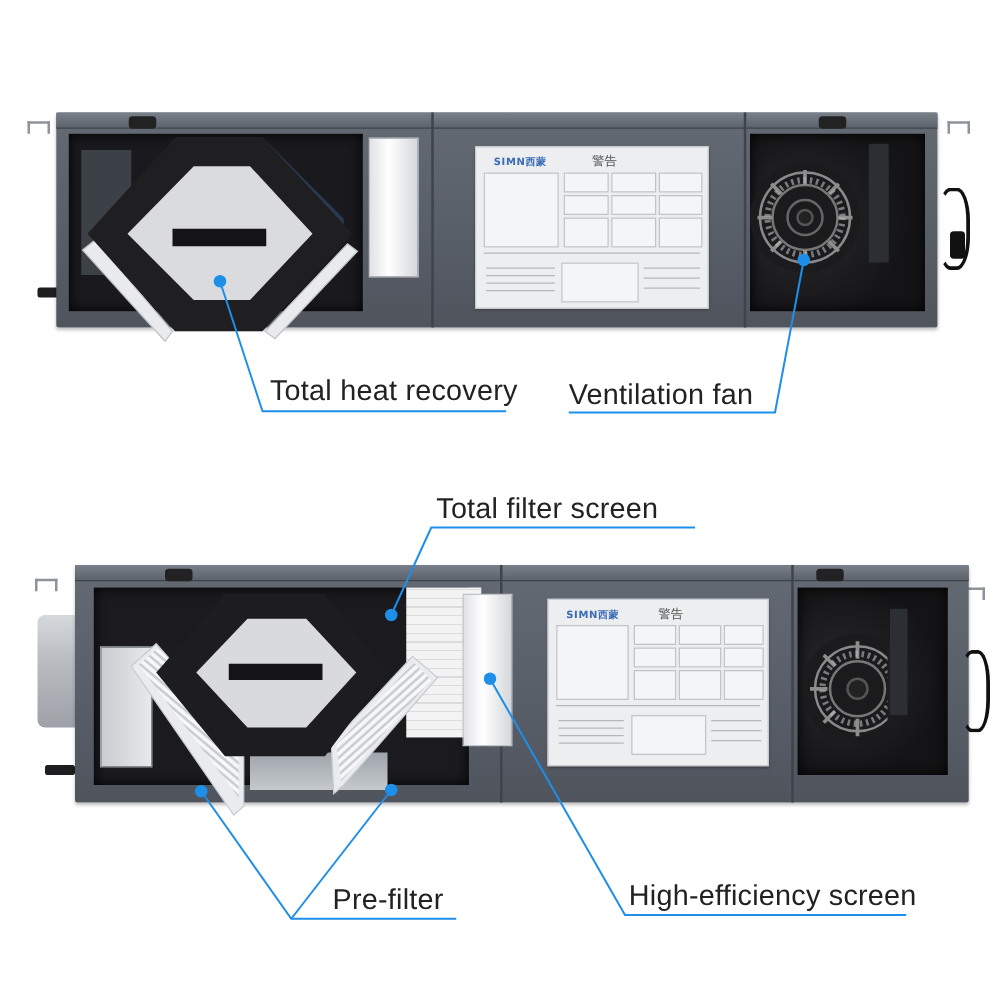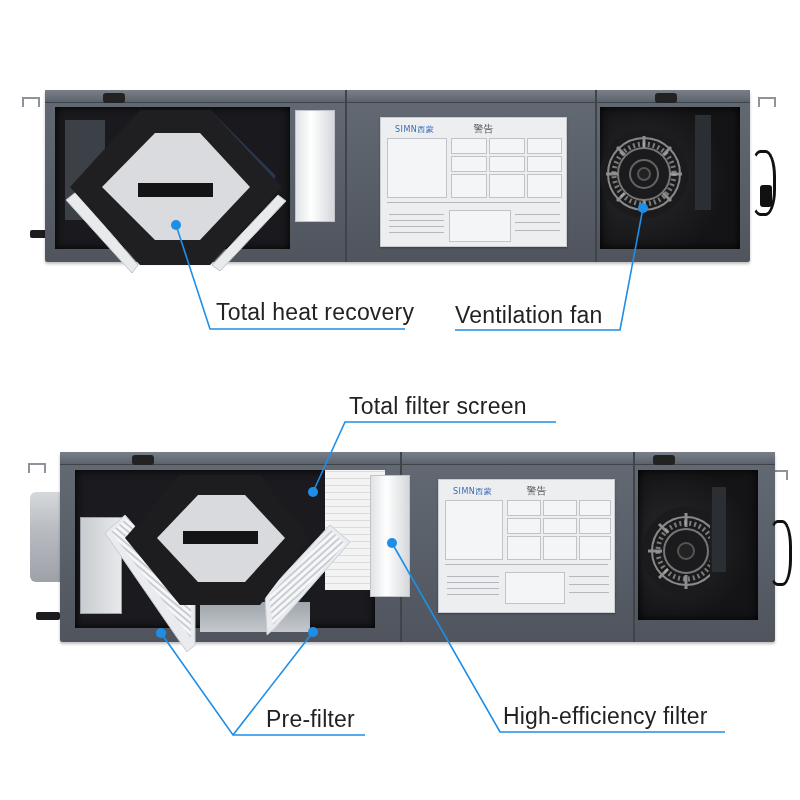--- a/index.html
+++ b/index.html
@@ -4,21 +4,21 @@
 <style>
   html,body{margin:0;padding:0;background:#ffffff;}
   body{width:800px;height:800px;position:relative;overflow:hidden;font-family:"DejaVu Sans","Liberation Sans",sans-serif;}
   .unit{position:absolute;}
   .housing{position:absolute;background:linear-gradient(180deg,#646a74 0%,#5a606a 50%,#4f545d 100%);border-radius:2px;box-shadow:0 2px 3px rgba(0,0,0,.25);}
   .lid{position:absolute;left:0;right:0;top:0;height:12px;background:linear-gradient(180deg,#7a808a,#5d636c);border-bottom:1px solid #3e434a;}
   .cavity{position:absolute;background:#1a1a1e;box-shadow:inset 0 0 10px #000;}
   .cavity.fan{background:radial-gradient(circle at 30% 50%,#2a2a2e 0%,#141416 70%);}
   .panel-seam{position:absolute;top:0;bottom:0;width:2px;background:#3f444b;}
   .label-plate{position:absolute;background:#eceef0;border:1px solid #c9ccd0;box-shadow:0 1px 2px rgba(0,0,0,.3);}
-  .plate-brand{position:absolute;left:14px;top:6px;font-size:8px;font-weight:normal;color:#3a6bb5;letter-spacing:.5px;}
+  .plate-brand{position:absolute;left:14px;top:6px;font-size:8px;font-weight:bold;color:#3a6bb5;letter-spacing:.5px;}
   .plate-warn{position:absolute;left:50%;top:4px;font-size:10px;color:#555;}
   .plate-line{position:absolute;background:#b4b8bd;height:1px;}
   .plate-box{position:absolute;border:1px solid #c0c3c7;background:#f4f5f6;}
   .bracket{position:absolute;width:14px;height:8px;border:2px solid #8e939a;border-bottom:none;background:transparent;}
   .handle{position:absolute;width:22px;height:10px;background:#222;border-radius:3px;}
   .latch{position:absolute;width:24px;height:8px;background:#1d1d20;border-radius:2px;}
   .hepa{position:absolute;background:repeating-linear-gradient(0deg,#f3f3f3 0 6px,#dcdcdc 6px 7px);}
   .hepa-frame{position:absolute;background:linear-gradient(90deg,#e0e2e5,#ffffff 40%,#d4d7db);border:1px solid #bfc3c8;}
   .duct{position:absolute;background:linear-gradient(180deg,#d6d9dc 0%,#b9bdc2 40%,#9ea2a8 100%);border-radius:6px 0 0 6px;}
   .cable{position:absolute;border:3px solid #111;border-radius:40%;}
@@ -226,13 +226,13 @@
     <circle cx="392" cy="543" r="5"></circle>
     <circle cx="161" cy="633" r="5"></circle>
     <circle cx="313" cy="632" r="5"></circle>
   </g>
 </svg>
 
 <span class="callout-text" style="left:216px;top:299px;">Total heat recovery</span>
 <span class="callout-text" style="left:455px;top:302px;">Ventilation fan</span>
 <span class="callout-text" style="left:349px;top:393px;">Total filter screen</span>
 <span class="callout-text" style="left:266px;top:706px;">Pre-filter</span>
-<span class="callout-text" style="left:503px;top:703px;">High-efficiency filter</span>
+<span class="callout-text" style="left:503px;top:703px;">High-efficiency screen</span>
 
 </body></html>

